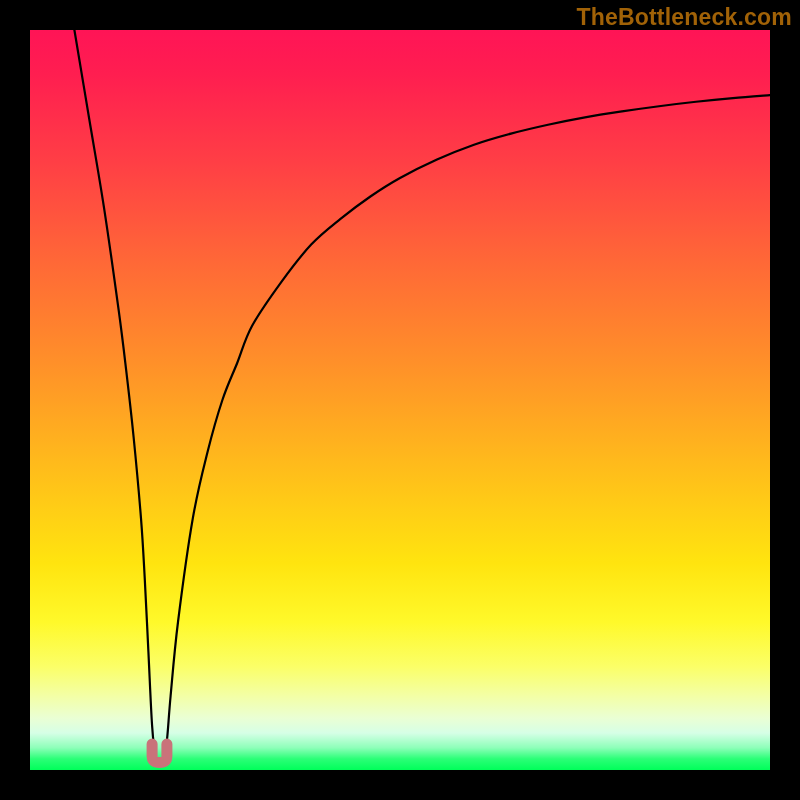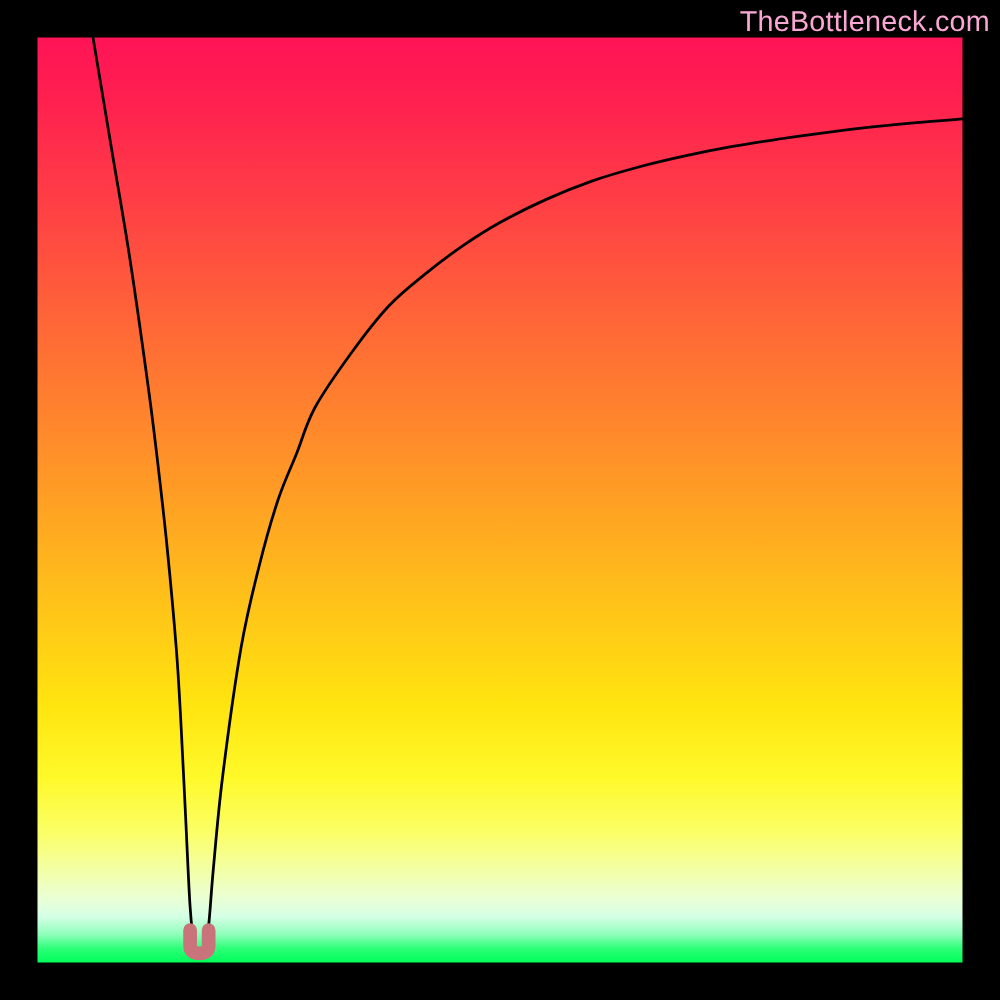--- a/index.html
+++ b/index.html
@@ -40,24 +40,24 @@
       #d6ffe6 95%,
       #8dffb9 97%,
       #2bff77 98.5%,
       #00ff5a 100%
     );
   }
   .watermark {
     position: absolute;
     top: 4px;
     right: 8px;
-    color: #f9a8d4;
+    color: #a16207;
     font-size: 23px;
     letter-spacing: 0.2px;
-    font-weight: 400;
+    font-weight: 700;
     z-index: 5;
     user-select: none;
   }
   svg.curve {
     position: absolute;
     left: 0;
     top: 0;
     width: 740px;
     height: 740px;
     overflow: visible;

